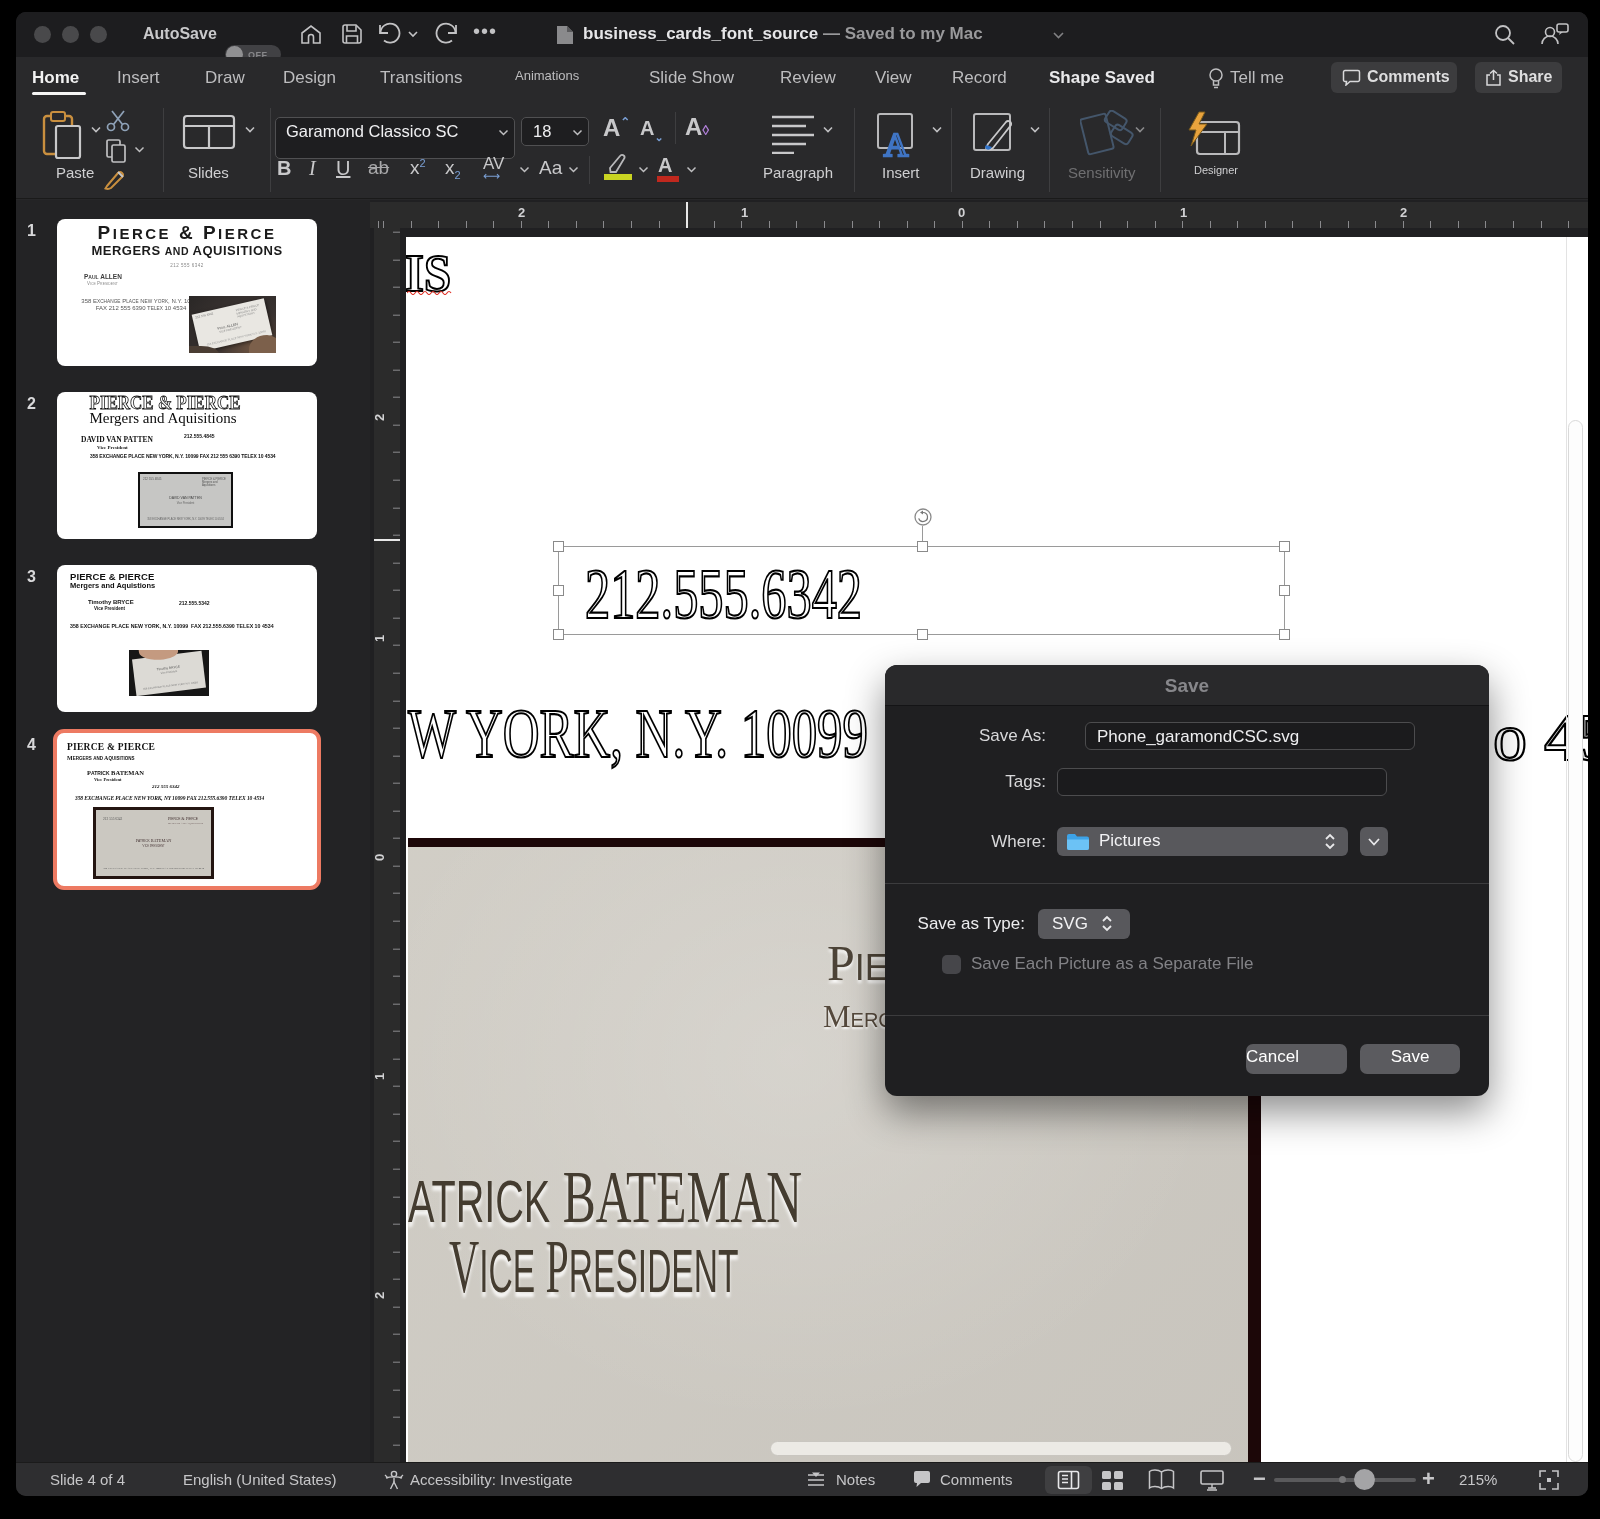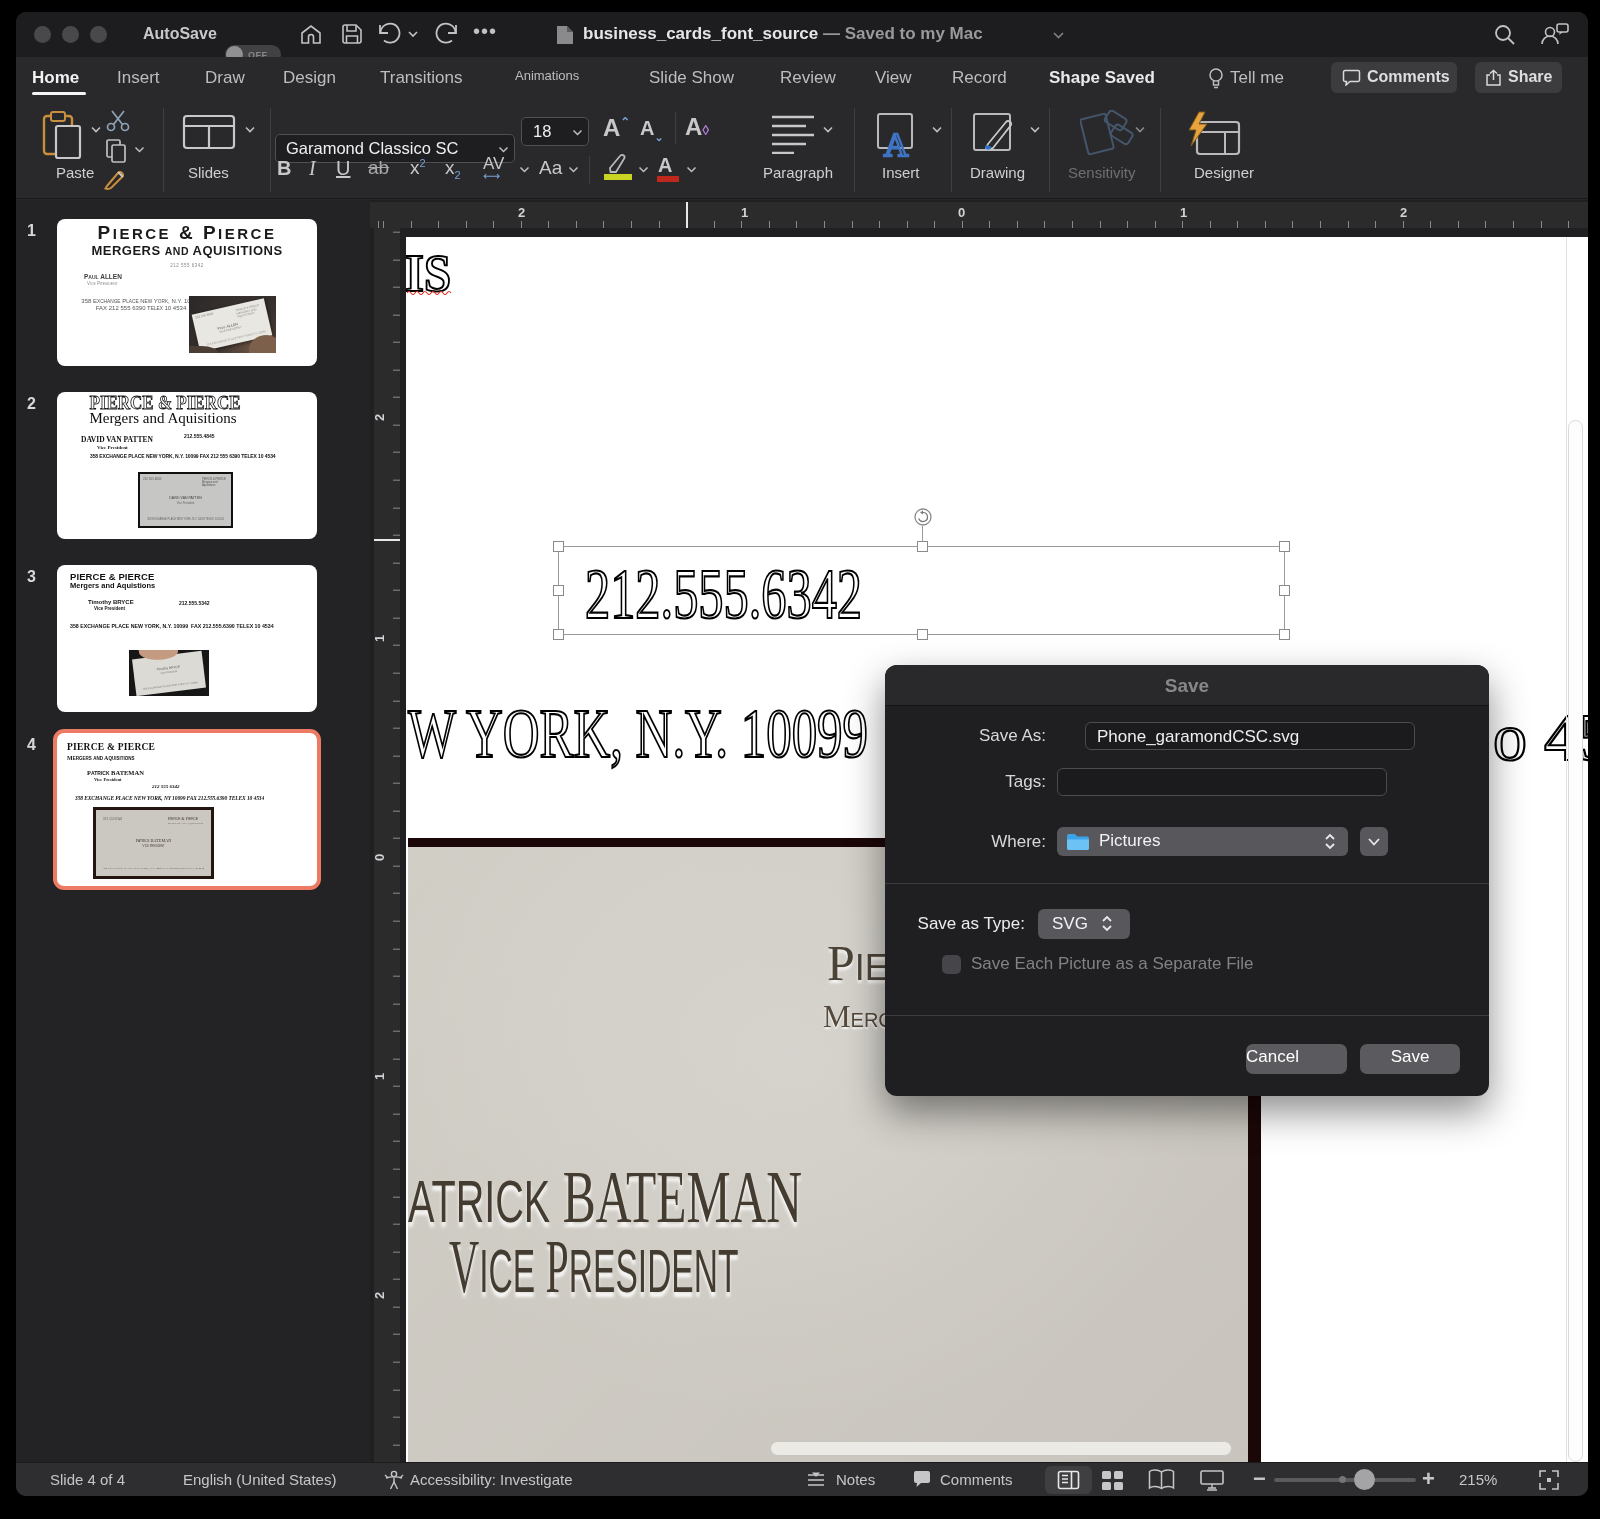--- a/index.html
+++ b/index.html
@@ -138,21 +138,21 @@
         <rect x="2" y="2" width="50" height="32" rx="3"></rect>
         <path d="M2 12 L52 12"></path>
         <path d="M27 12 L27 34"></path>
       </svg>
     <svg class="abs" style="left:228px;top:26px;" width="12" height="8" viewBox="0 0 12 8" fill="none" stroke="#bfbfc1" stroke-width="1.6">
         <path d="M2 1.5 L6 5.5 L10 1.5"></path>
       </svg>
     <div class="abs" style="left:172px;top:64px;font-size:15px;color:#cfcfd1;">Slides</div>
     <div class="abs" style="left:254px;top:8px;width:1px;height:84px;background:#3e3e40;"></div>
 
-    <div class="abs" style="left:259px;top:34px;width:240px;height:29px;background:#1e1e20;border:1px solid #505052;border-radius:5px;padding-left:22px;">
+    <div class="abs" style="left:259px;top:17px;width:240px;height:42px;background:#1e1e20;border:1px solid #505052;border-radius:5px;padding-left:22px;">
       <div class="abs" style="left:10px;top:4px;font-size:16.5px;color:#f0f0f2;">Garamond Classico SC</div>
       <svg class="abs" style="left:222px;top:11px;" width="11" height="8" viewBox="0 0 11 8" fill="none" stroke="#bfbfc1" stroke-width="1.5">
           <path d="M1.5 1.5 L5.5 5.5 L9.5 1.5"></path>
         </svg>
     </div>
     <div class="abs" style="left:505px;top:17px;width:68px;height:29px;background:#1e1e20;border:1px solid #505052;border-radius:5px;">
       <div class="abs" style="left:11px;top:4px;font-size:16.5px;color:#f0f0f2;">18</div>
       <svg class="abs" style="left:50px;top:11px;" width="11" height="8" viewBox="0 0 11 8" fill="none" stroke="#bfbfc1" stroke-width="1.5">
           <path d="M1.5 1.5 L5.5 5.5 L9.5 1.5"></path>
         </svg>
@@ -234,21 +234,21 @@
       </svg>
     <div class="abs" style="left:1052px;top:64px;font-size:15px;color:#6f6f71;">Sensitivity</div>
     <div class="abs" style="left:1144px;top:8px;width:1px;height:84px;background:#3e3e40;"></div>
 
     <svg class="abs" style="left:1167px;top:10px;" width="60" height="50" viewBox="0 0 60 50" fill="none">
         <rect x="14" y="12" width="42" height="32" rx="3" stroke="#b9b9bb" stroke-width="2.2"></rect>
         <path d="M14 22 L56 22" stroke="#b9b9bb" stroke-width="2"></path>
         <path d="M42 22 L42 44" stroke="#b9b9bb" stroke-width="2"></path>
         <path d="M16 2 L6 20 L13 20 L8 36 L24 14 L16 14 L22 2 Z" fill="#e8a33d" stroke="#7a5a1a" stroke-width="1"></path>
       </svg>
-    <div class="abs" style="left:1178px;top:64px;font-size:15px;color:#cfcfd1;">Designer</div>
+    <div class="abs" style="left:1178px;top:64px;font-size:11px;color:#cfcfd1;">Designer</div>
   </div>
 
   <div class="abs" id="panel" style="left:0;top:188px;width:354px;height:1262px;background:#232325;">
     <div class="abs" style="left:11px;top:22px;font-size:16px;font-weight:600;color:#d8d8da;">1</div>
     <div class="abs" style="left:11px;top:195px;font-size:16px;font-weight:600;color:#d8d8da;">2</div>
     <div class="abs" style="left:11px;top:368px;font-size:16px;font-weight:600;color:#d8d8da;">3</div>
     <div class="abs" style="left:11px;top:536px;font-size:16px;font-weight:600;color:#d8d8da;">4</div>
 
     <div class="abs" style="left:41px;top:19px;width:260px;height:147px;background:#fff;border-radius:8px;overflow:hidden;color:#1b1b1b;">
      <div class="abs" style="left:0;top:0;width:520px;height:294px;transform:scale(0.5);transform-origin:0 0;">

